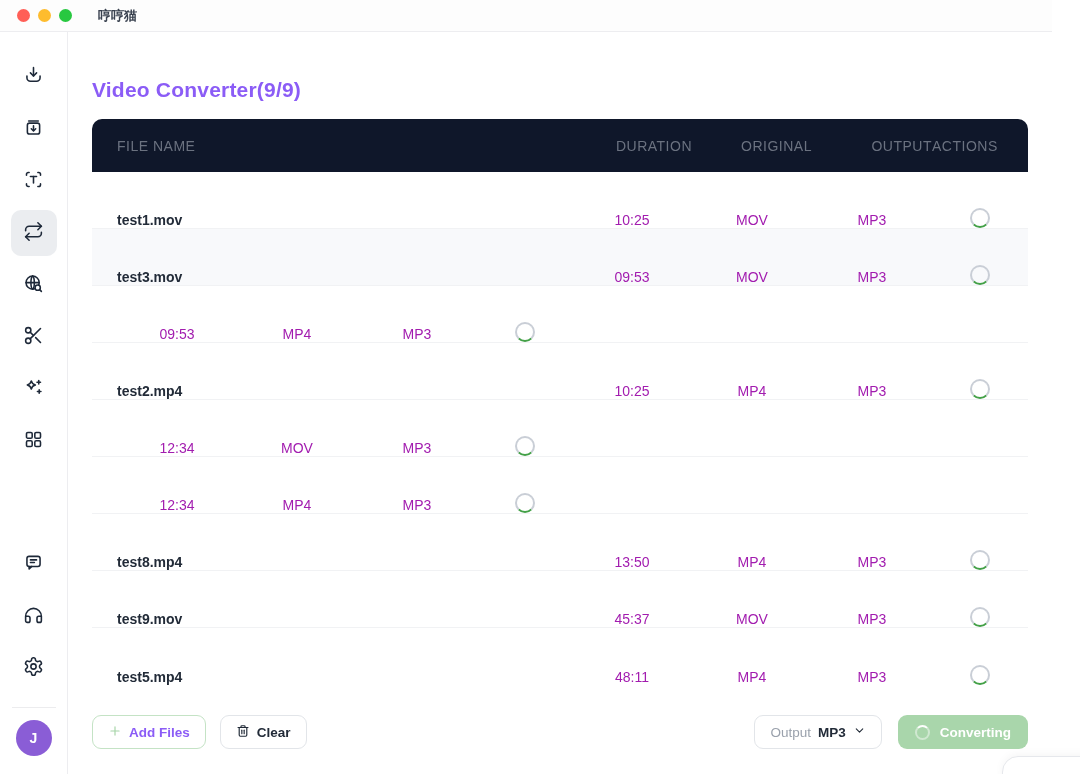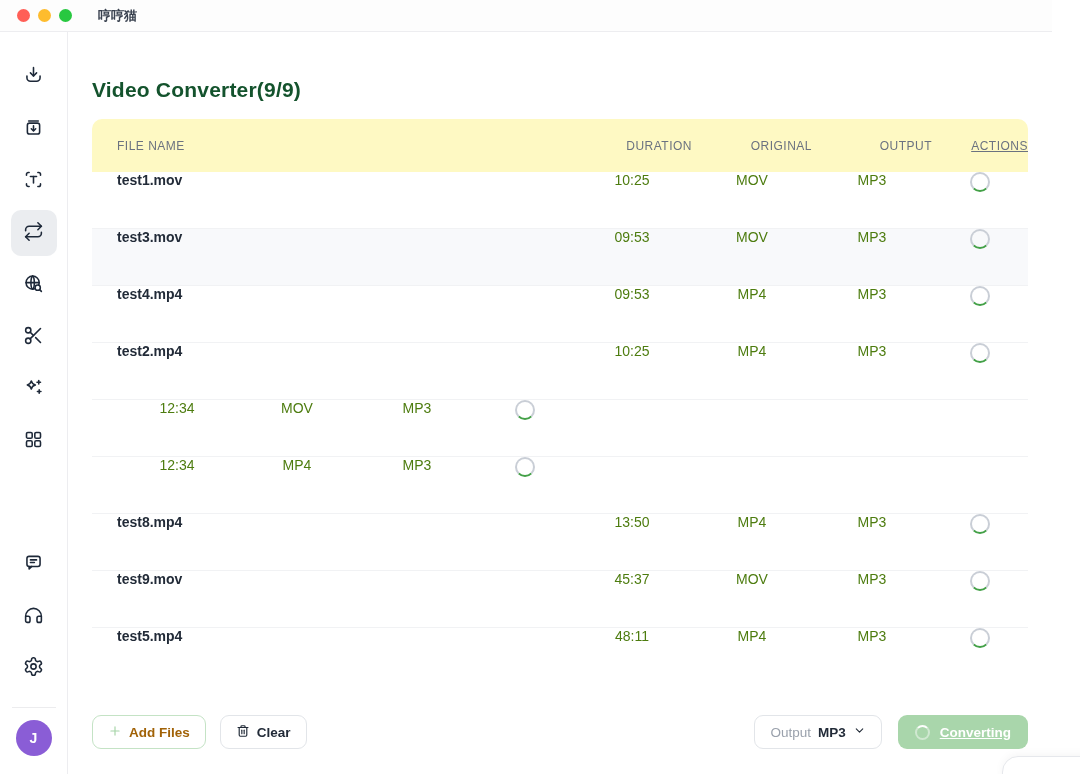--- a/index.html
+++ b/index.html
@@ -39,65 +39,65 @@
   .side-spacer { flex: 1; }
   .side-divider { width: 44px; height: 1px; background: #ececee; margin: 10px 0 12px; }
   .avatar {
     width: 36px; height: 36px; border-radius: 50%; background: #8a5dd6;
     color: #fff; font-size: 14px; font-weight: 700;
     display: grid; place-items: center; cursor: pointer;
   }
 
   
   .main { flex: 1; padding: 0 24px; position: relative; overflow: hidden; }
-  .page-title { margin-top: 46px; font-size: 21px; font-weight: 700; color: #14532d; letter-spacing: .2px; }
+  .page-title { margin-top: 46px; font-size: 21px; font-weight: 700; color: #8b5cf6; letter-spacing: .2px; }
 
   
   .table { margin-top: 17px; }
   .thead {
-    height: 53px; background: #fef9c3; border-radius: 10px 10px 0 0;
+    height: 53px; background: #0f172a; border-radius: 10px 10px 0 0;
     display: flex; align-items: center; padding-left: 25px;
-    font-size: 12px; color: #6b7280; letter-spacing: .5px;
+    font-size: 14px; color: #6b7280; letter-spacing: .5px;
   }
   .col-file { flex: 1; text-align: left; }
   .col { width: 120px; text-align: right; flex: none; }
-  .col-actions { width: 96px; text-align: right; flex: none; text-decoration: underline; }
+  .col-actions { width: 96px; text-align: left; flex: none; }
   .trow {
-    height: 57px; display: flex; align-items: flex-start; padding-left: 25px;
+    height: 57px; display: flex; align-items: flex-end; padding-left: 25px;
     border-bottom: 1px solid #f1f2f4; font-size: 14px;
   }
   .trow:last-child { border-bottom: none; }
   .trow.highlight { background: #f8f9fb; }
   .cell-file { flex: 1; font-weight: 700; color: #222b38; }
-  .cell { width: 120px; text-align: center; color: #4d7c0f; flex: none; }
+  .cell { width: 120px; text-align: center; color: #a21caf; flex: none; }
   .cell-actions { width: 96px; display: grid; place-items: center; flex: none; }
   .row-spinner {
     width: 20px; height: 20px; border-radius: 50%;
     border: 2px solid #c9ced6; border-bottom-color: #43a047;
     cursor: pointer;
   }
 
   
   .footer { position: absolute; left: 24px; right: 24px; bottom: 25px; display: flex; align-items: center; }
   .btn {
     height: 34px; border-radius: 9px; background: #fff;
     display: inline-flex; align-items: center; gap: 7px;
     padding: 0 15px; font-size: 13.5px; font-weight: 700; cursor: pointer;
     border: 1px solid #e2e5e9; color: #222b38; font-family: inherit;
   }
   .btn svg { width: 14px; height: 14px; fill: none; stroke-width: 2; stroke-linecap: round; stroke-linejoin: round; }
-  .btn-addfiles { border-color: #c4e3c5; color: #a16207; margin-right: 14px; border-radius: 9px; }
+  .btn-addfiles { border-color: #c4e3c5; color: #8b5cf6; margin-right: 14px; border-radius: 9px; }
   .btn-addfiles svg { stroke: #a6d4a7; }
   .btn-clear svg { stroke: #222b38; }
   .right-group { margin-left: auto; display: flex; align-items: center; gap: 16px; }
   .btn-output .lbl { color: #9aa1ac; font-weight: 400; }
   .btn-output .val { color: #222b38; }
   .btn-output svg { stroke: #222b38; width: 13px; height: 13px; }
   .btn-converting {
-    border: none; background: #a9d6ab; color: #fff; gap: 10px; padding: 0 17px; text-decoration: underline;
+    border: none; background: #a9d6ab; color: #fff; gap: 10px; padding: 0 17px;
   }
   .conv-spinner {
     width: 15px; height: 15px; border-radius: 50%;
     border: 2px solid rgba(255,255,255,.45); border-top-color: #fdfefd;
     animation: spin 1.2s linear infinite;
   }
   @keyframes spin { to { transform: rotate(360deg); } }
 
   
   .toast-corner {
@@ -254,21 +254,20 @@
             <div class="trow highlight">
               <div class="cell-file">test3.mov</div>
               <div class="cell">09:53</div>
               <div class="cell">MOV</div>
               <div class="cell">MP3</div>
               <div class="cell-actions">
                 <div class="row-spinner"></div>
               </div>
             </div>
             <div class="trow">
-              <div class="cell-file">test4.mp4</div>
               <div class="cell">09:53</div>
               <div class="cell">MP4</div>
               <div class="cell">MP3</div>
               <div class="cell-actions">
                 <div class="row-spinner"></div>
               </div>
             </div>
             <div class="trow">
               <div class="cell-file">test2.mp4</div>
               <div class="cell">10:25</div>

